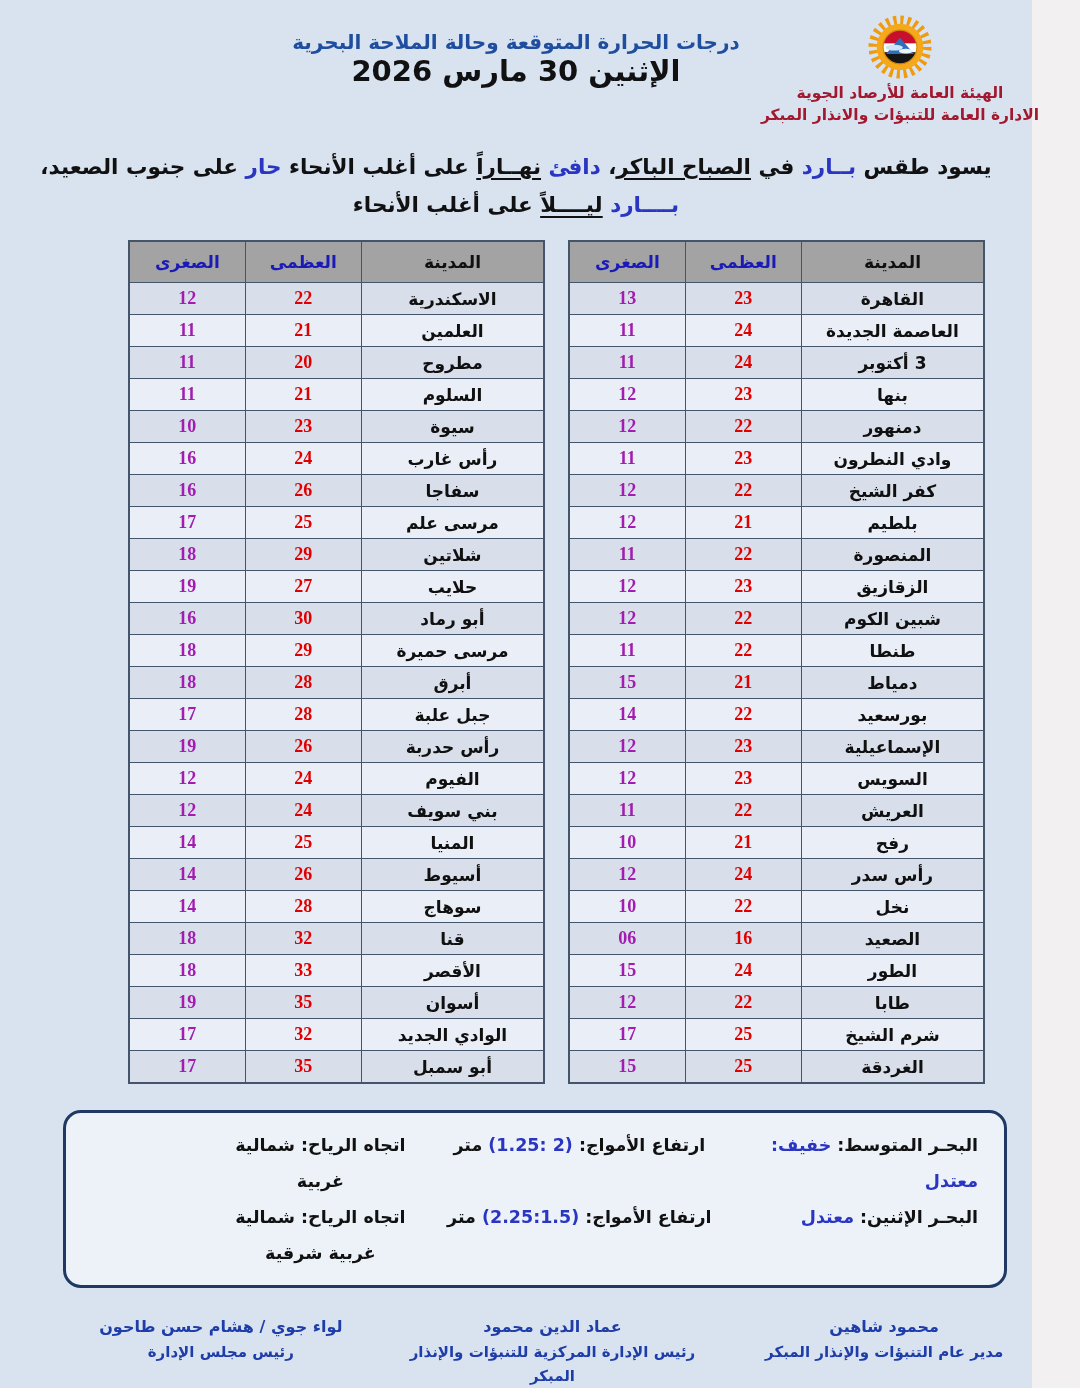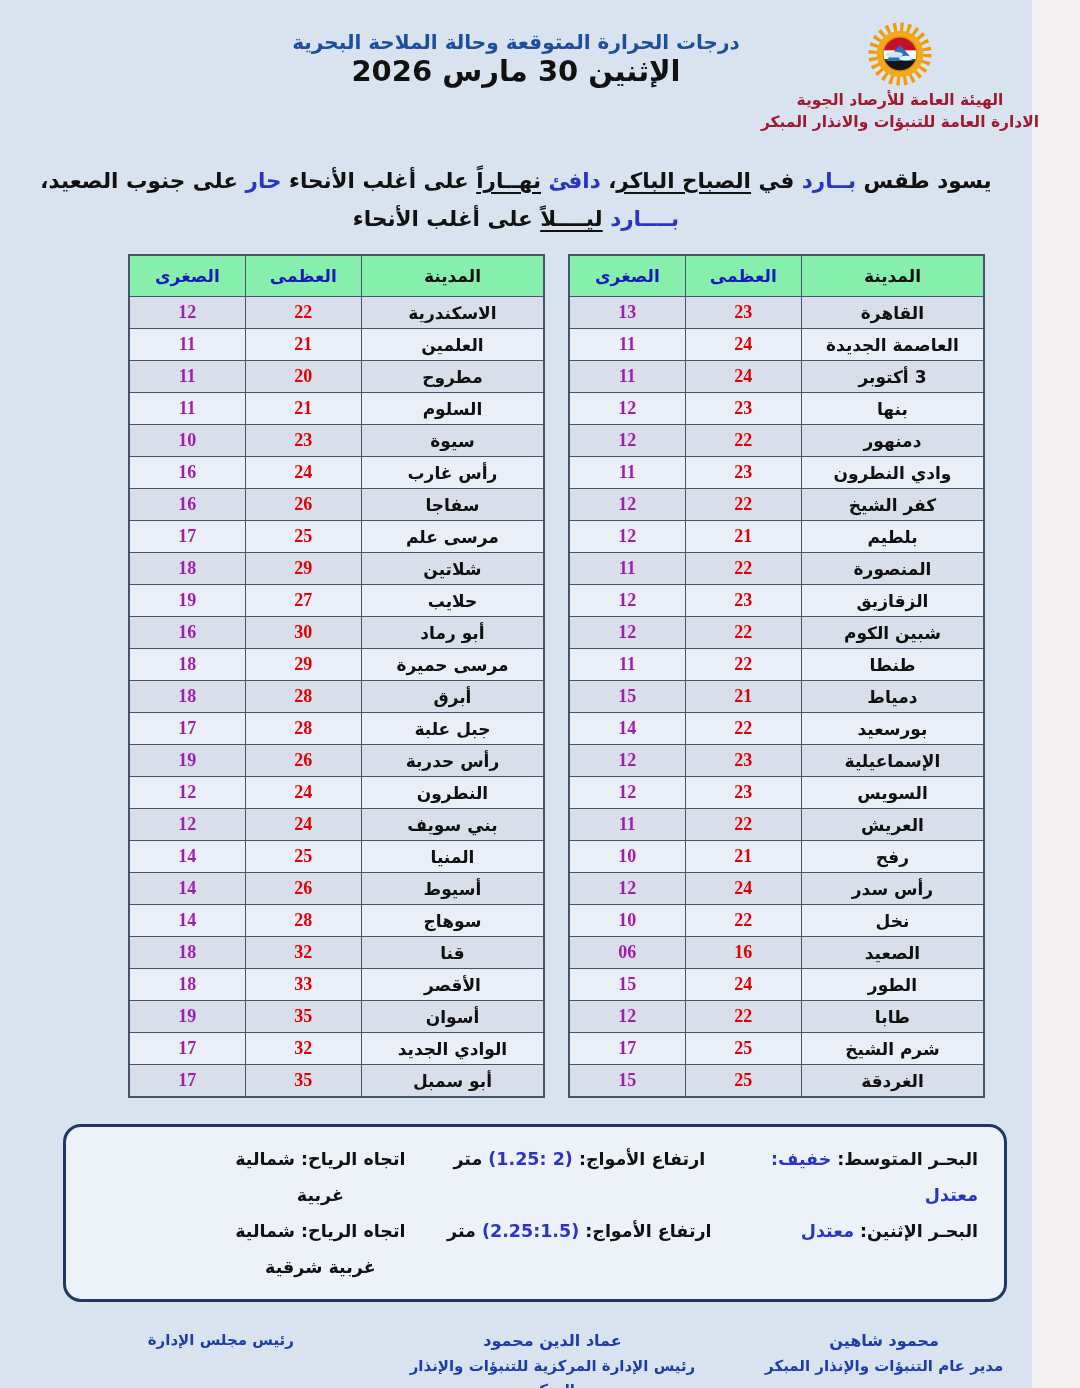--- a/index.html
+++ b/index.html
@@ -1,38 +1,38 @@
 <!DOCTYPE html>
 <html lang="ar"><head>
 <meta charset="utf-8">
 <style>
   html,body{margin:0;padding:0}
   body{width:1080px;height:1388px;background:#d9e3f0;font-family:"DejaVu Sans",sans-serif;overflow:hidden;position:relative}
   .right-strip{position:absolute;top:0;right:0;width:48px;height:1388px;background:#f3f0f1}
 
   
   .hdr{position:relative;height:148px}
-  .agency{position:absolute;top:19px;right:40px;width:280px;text-align:center}
+  .agency{position:absolute;top:12px;right:40px;width:280px;text-align:center}
   .logo{width:70px;height:70px;display:block;margin:0 auto}
   .agency-line{color:#a2192f;font-weight:bold;font-size:15.5px;line-height:22px;direction:rtl}
   .titleblock{position:absolute;top:30px;left:0;width:1032px;text-align:center}
   .title{color:#1f4e9f;font-weight:bold;font-size:20px;direction:rtl}
   .date{color:#111;font-weight:bold;font-size:29px;direction:rtl}
 
   
-  .intro{width:1032px;text-align:center;direction:rtl;font-weight:bold;font-size:21.5px;line-height:38px;color:#111;margin-top:14px}
+  .intro{width:1032px;text-align:center;direction:rtl;font-weight:bold;font-size:21.5px;line-height:38px;color:#111;}
   .b{color:#2a35c2}
   .u{text-decoration:underline;text-underline-offset:4px}
   .ltr{direction:ltr;unicode-bidi:isolate}
 
   
   .tables{display:flex;direction:rtl;margin:16px 95px 0 128px;gap:23px}
   table.temps{border-collapse:collapse;direction:rtl;flex:1;border:2px solid #44546a}
   .temps th,.temps td{border:1px solid #44546a}
-  .temps th{background:#86efac;height:38px;font-size:17px;font-weight:bold}
+  .temps th{background:#a3a3a3;height:38px;font-size:17px;font-weight:bold}
   th.c-city{width:44%;color:#101010}
   th.c-max,th.c-min{width:28%;color:#1a1ab8}
   .temps td{height:31px;text-align:center;font-weight:bold;padding:0}
   td.city{font-size:17px;color:#101010}
   td.max{font-size:18px;color:#e00000;font-family:"Liberation Serif",serif}
   td.min{font-size:18px;color:#a21caf;font-family:"Liberation Serif",serif}
   .temps tbody tr:nth-child(odd){background:#d8deea}
   .temps tbody tr:nth-child(even){background:#eaeef6}
 
   
@@ -300,21 +300,21 @@
           <td class="city">جبل علبة</td>
           <td class="max">28</td>
           <td class="min">17</td>
         </tr>
         <tr>
           <td class="city">رأس حدربة</td>
           <td class="max">26</td>
           <td class="min">19</td>
         </tr>
         <tr>
-          <td class="city">النطرون</td>
+          <td class="city">الفيوم</td>
           <td class="max">24</td>
           <td class="min">12</td>
         </tr>
         <tr>
           <td class="city">بني سويف</td>
           <td class="max">24</td>
           <td class="min">12</td>
         </tr>
         <tr>
           <td class="city">المنيا</td>
@@ -376,15 +376,16 @@
 <div class="sigs">
   <div class="sig">
     <div class="sig-name">محمود شاهين</div>
     <div class="sig-title">مدير عام التنبؤات والإنذار المبكر</div>
   </div>
   <div class="sig">
     <div class="sig-name">عماد الدين محمود</div>
     <div class="sig-title">رئيس الإدارة المركزية للتنبؤات والإنذار المبكر</div>
   </div>
   <div class="sig">
+    <div class="sig-name">لواء جوي / هشام حسن طاحون</div>
     <div class="sig-title">رئيس مجلس الإدارة</div>
   </div>
 </div>
 
 </body></html>

